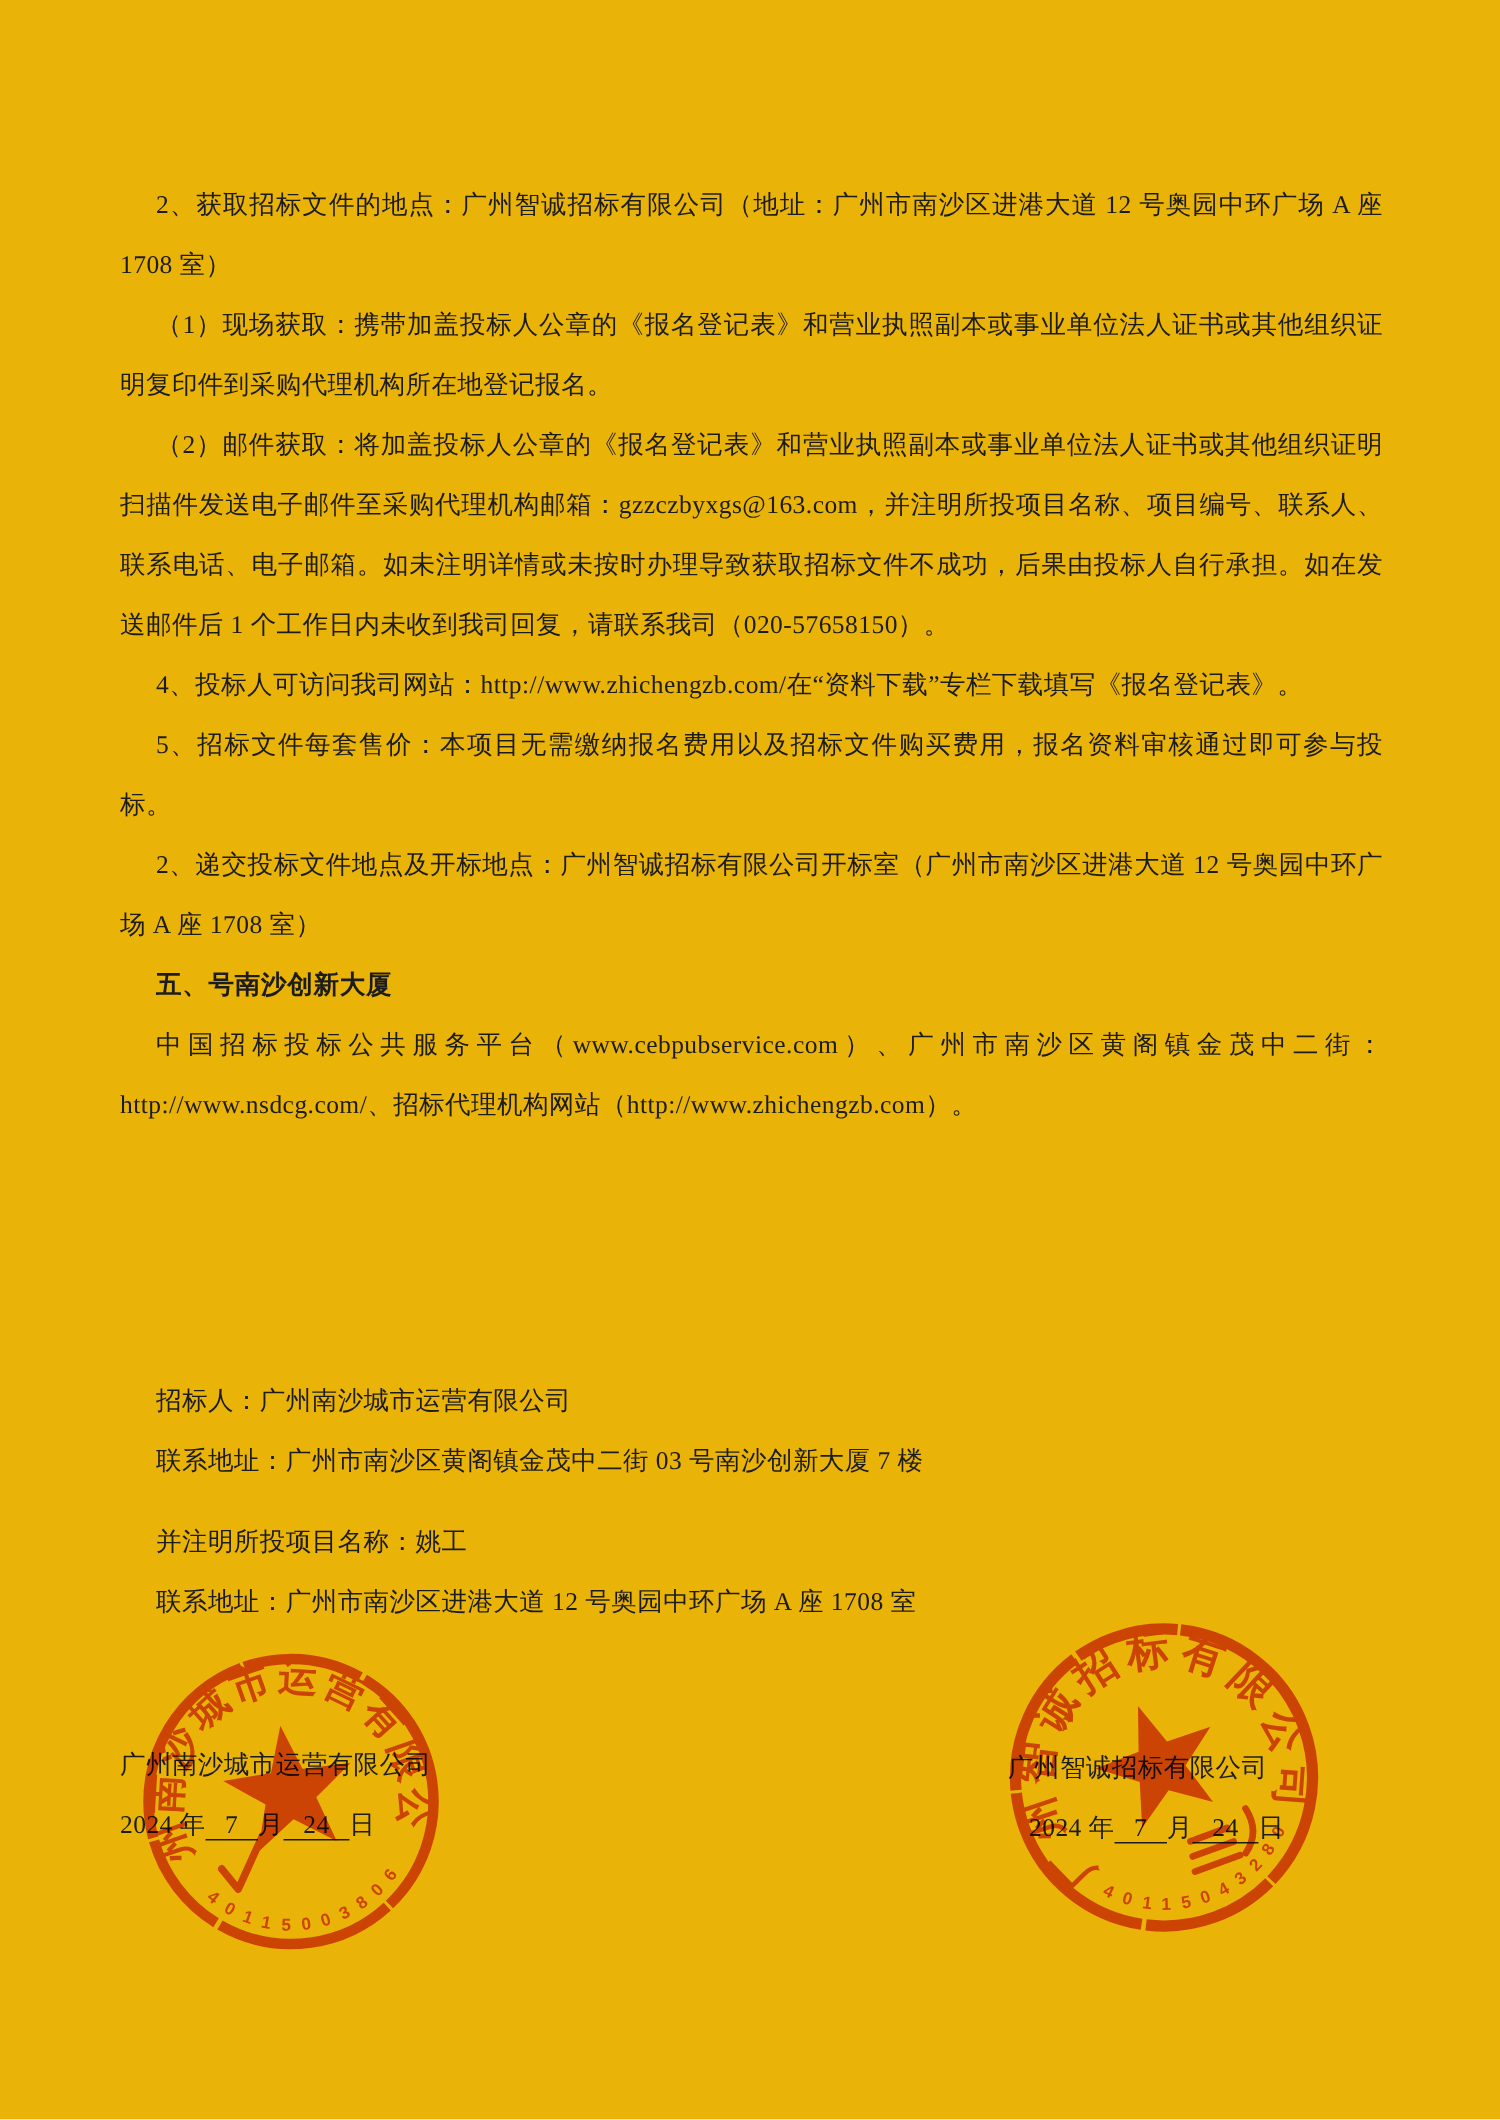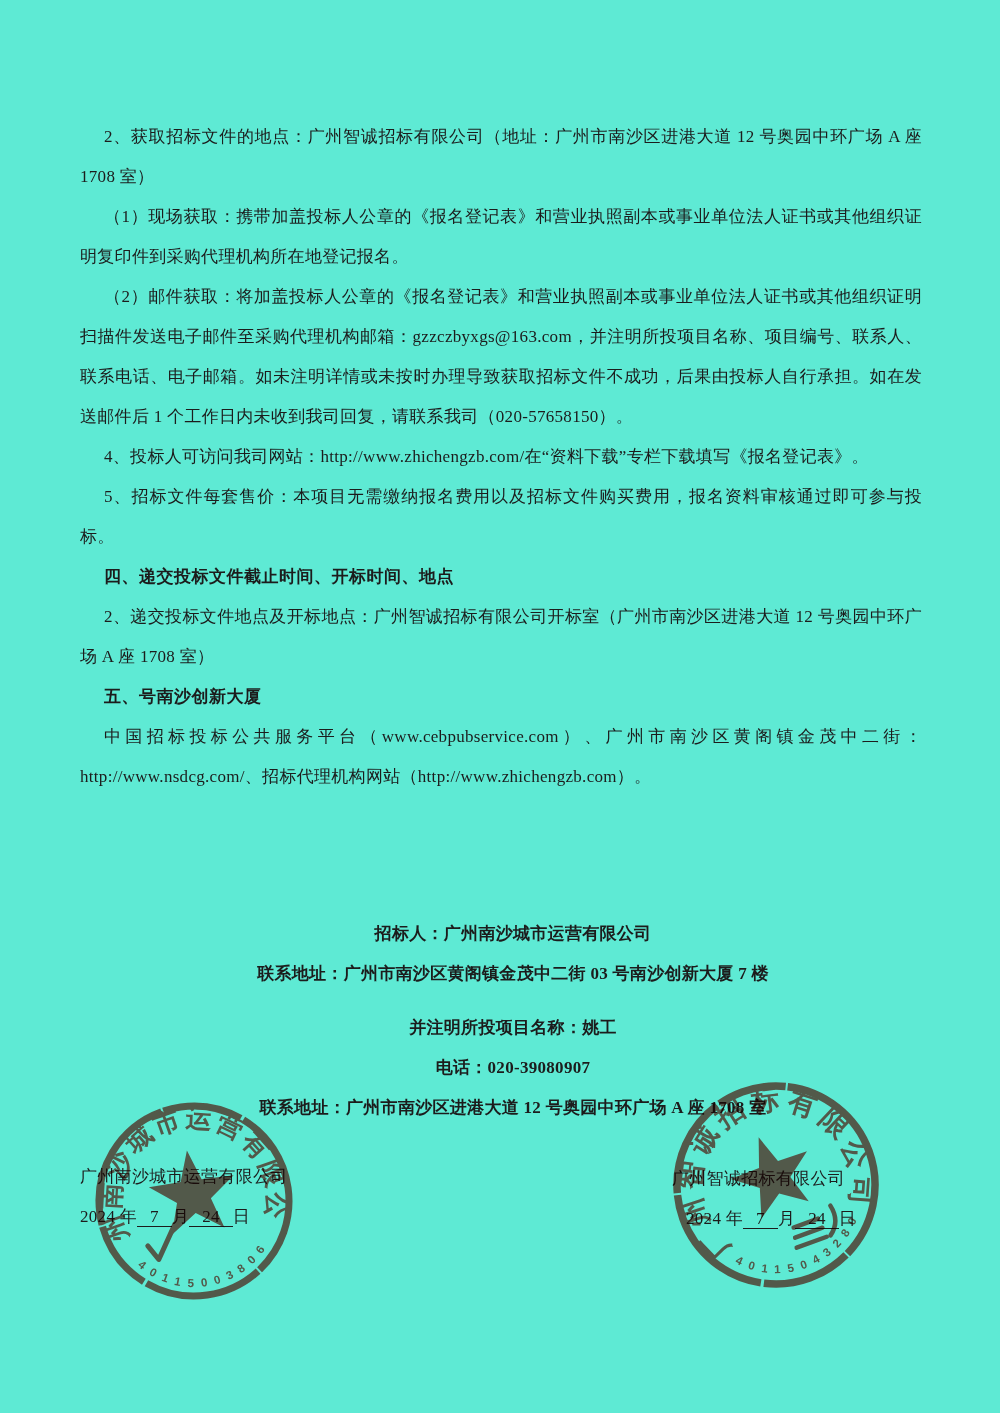--- a/index.html
+++ b/index.html
@@ -1,27 +1,27 @@
 <!DOCTYPE html>
 <html><head>
 <meta charset="utf-8">
 <style>
   html,body{margin:0;padding:0;background:#ffffff;}
   .page{
-    position:relative;width:1000px;height:1413px;background:#5eead4;overflow:hidden;
+    position:relative;width:1000px;height:1413px;background:#eab308;overflow:hidden;
     font-family:"Liberation Serif","DejaVu Serif",serif;color:#1c1c1c;
   }
   
   .flow{
     position:absolute;left:80px;width:842px;
     font-size:17px;line-height:40px;text-align:justify;
     letter-spacing:.3px;overflow-wrap:anywhere;
   }
   #doc-flow{top:117px;}
-  #contact-flow{top:914px;text-align:center;font-weight:bold;}
+  #contact-flow{top:914px;text-align:left;}
   #contact-flow p:nth-child(3){margin-top:14px;}
   .flow p{margin:0;text-indent:24px;}
   .flow p.heading{font-weight:bold;letter-spacing:.5px;}
   .blank{
     border-bottom:1.5px solid #1c1c1c;
     padding:0 11px;
   }
   
   .sig{
     position:absolute;font-size:17px;line-height:40px;letter-spacing:.3px;z-index:2;
@@ -44,31 +44,29 @@
 <body>
 
 <div class="page">
 
   <div class="flow" id="doc-flow">
       <p><span>2、获取招标文件的地点：广州智诚招标有限公司（地址：广州市南沙区进港大道 12 号奥园中环广场 A 座 1708 室）</span></p>
       <p><span>（1）现场获取：携带加盖投标人公章的《报名登记表》和营业执照副本或事业单位法人证书或其他组织证明复印件到采购代理机构所在地登记报名。</span></p>
       <p><span>（2）邮件获取：将加盖投标人公章的《报名登记表》和营业执照副本或事业单位法人证书或其他组织证明扫描件发送电子邮件至采购代理机构邮箱：gzzczbyxgs@163.com，并注明所投项目名称、项目编号、联系人、联系电话、电子邮箱。如未注明详情或未按时办理导致获取招标文件不成功，后果由投标人自行承担。如在发送邮件后 1 个工作日内未收到我司回复，请联系我司（020-57658150）。</span></p>
       <p><span>4、投标人可访问我司网站：http://www.zhichengzb.com/在“资料下载”专栏下载填写《报名登记表》。</span></p>
       <p><span>5、招标文件每套售价：本项目无需缴纳报名费用以及招标文件购买费用，报名资料审核通过即可参与投标。</span></p>
-      <p class="heading"><span>四、递交投标文件截止时间、开标时间、地点</span></p>
       <p><span>2、递交投标文件地点及开标地点：广州智诚招标有限公司开标室（广州市南沙区进港大道 12 号奥园中环广场 A 座 1708 室）</span></p>
       <p class="heading"><span>五、号南沙创新大厦</span></p>
       <p><span>中国招标投标公共服务平台（www.cebpubservice.com）、广州市南沙区黄阁镇金茂中二街：http://www.nsdcg.com/、招标代理机构网站（http://www.zhichengzb.com）。</span></p>
     </div>
 
   <div class="flow" id="contact-flow">
       <p><span>招标人：广州南沙城市运营有限公司</span></p>
       <p><span>联系地址：广州市南沙区黄阁镇金茂中二街 03 号南沙创新大厦 7 楼</span></p>
       <p><span>并注明所投项目名称：姚工</span></p>
-      <p><span>电话：020-39080907</span></p>
       <p><span>联系地址：广州市南沙区进港大道 12 号奥园中环广场 A 座 1708 室</span></p>
     </div>
 
   <div class="sig" id="sig-left">
     <p>广州南沙城市运营有限公司</p>
     <p class="sig-date"><span>2024 年</span><span class="blank">7</span><span>月</span><span class="blank">24</span><span>日</span></p>
   </div>
 
   <div class="sig" id="sig-right">
     <p>广州智诚招标有限公司</p>

